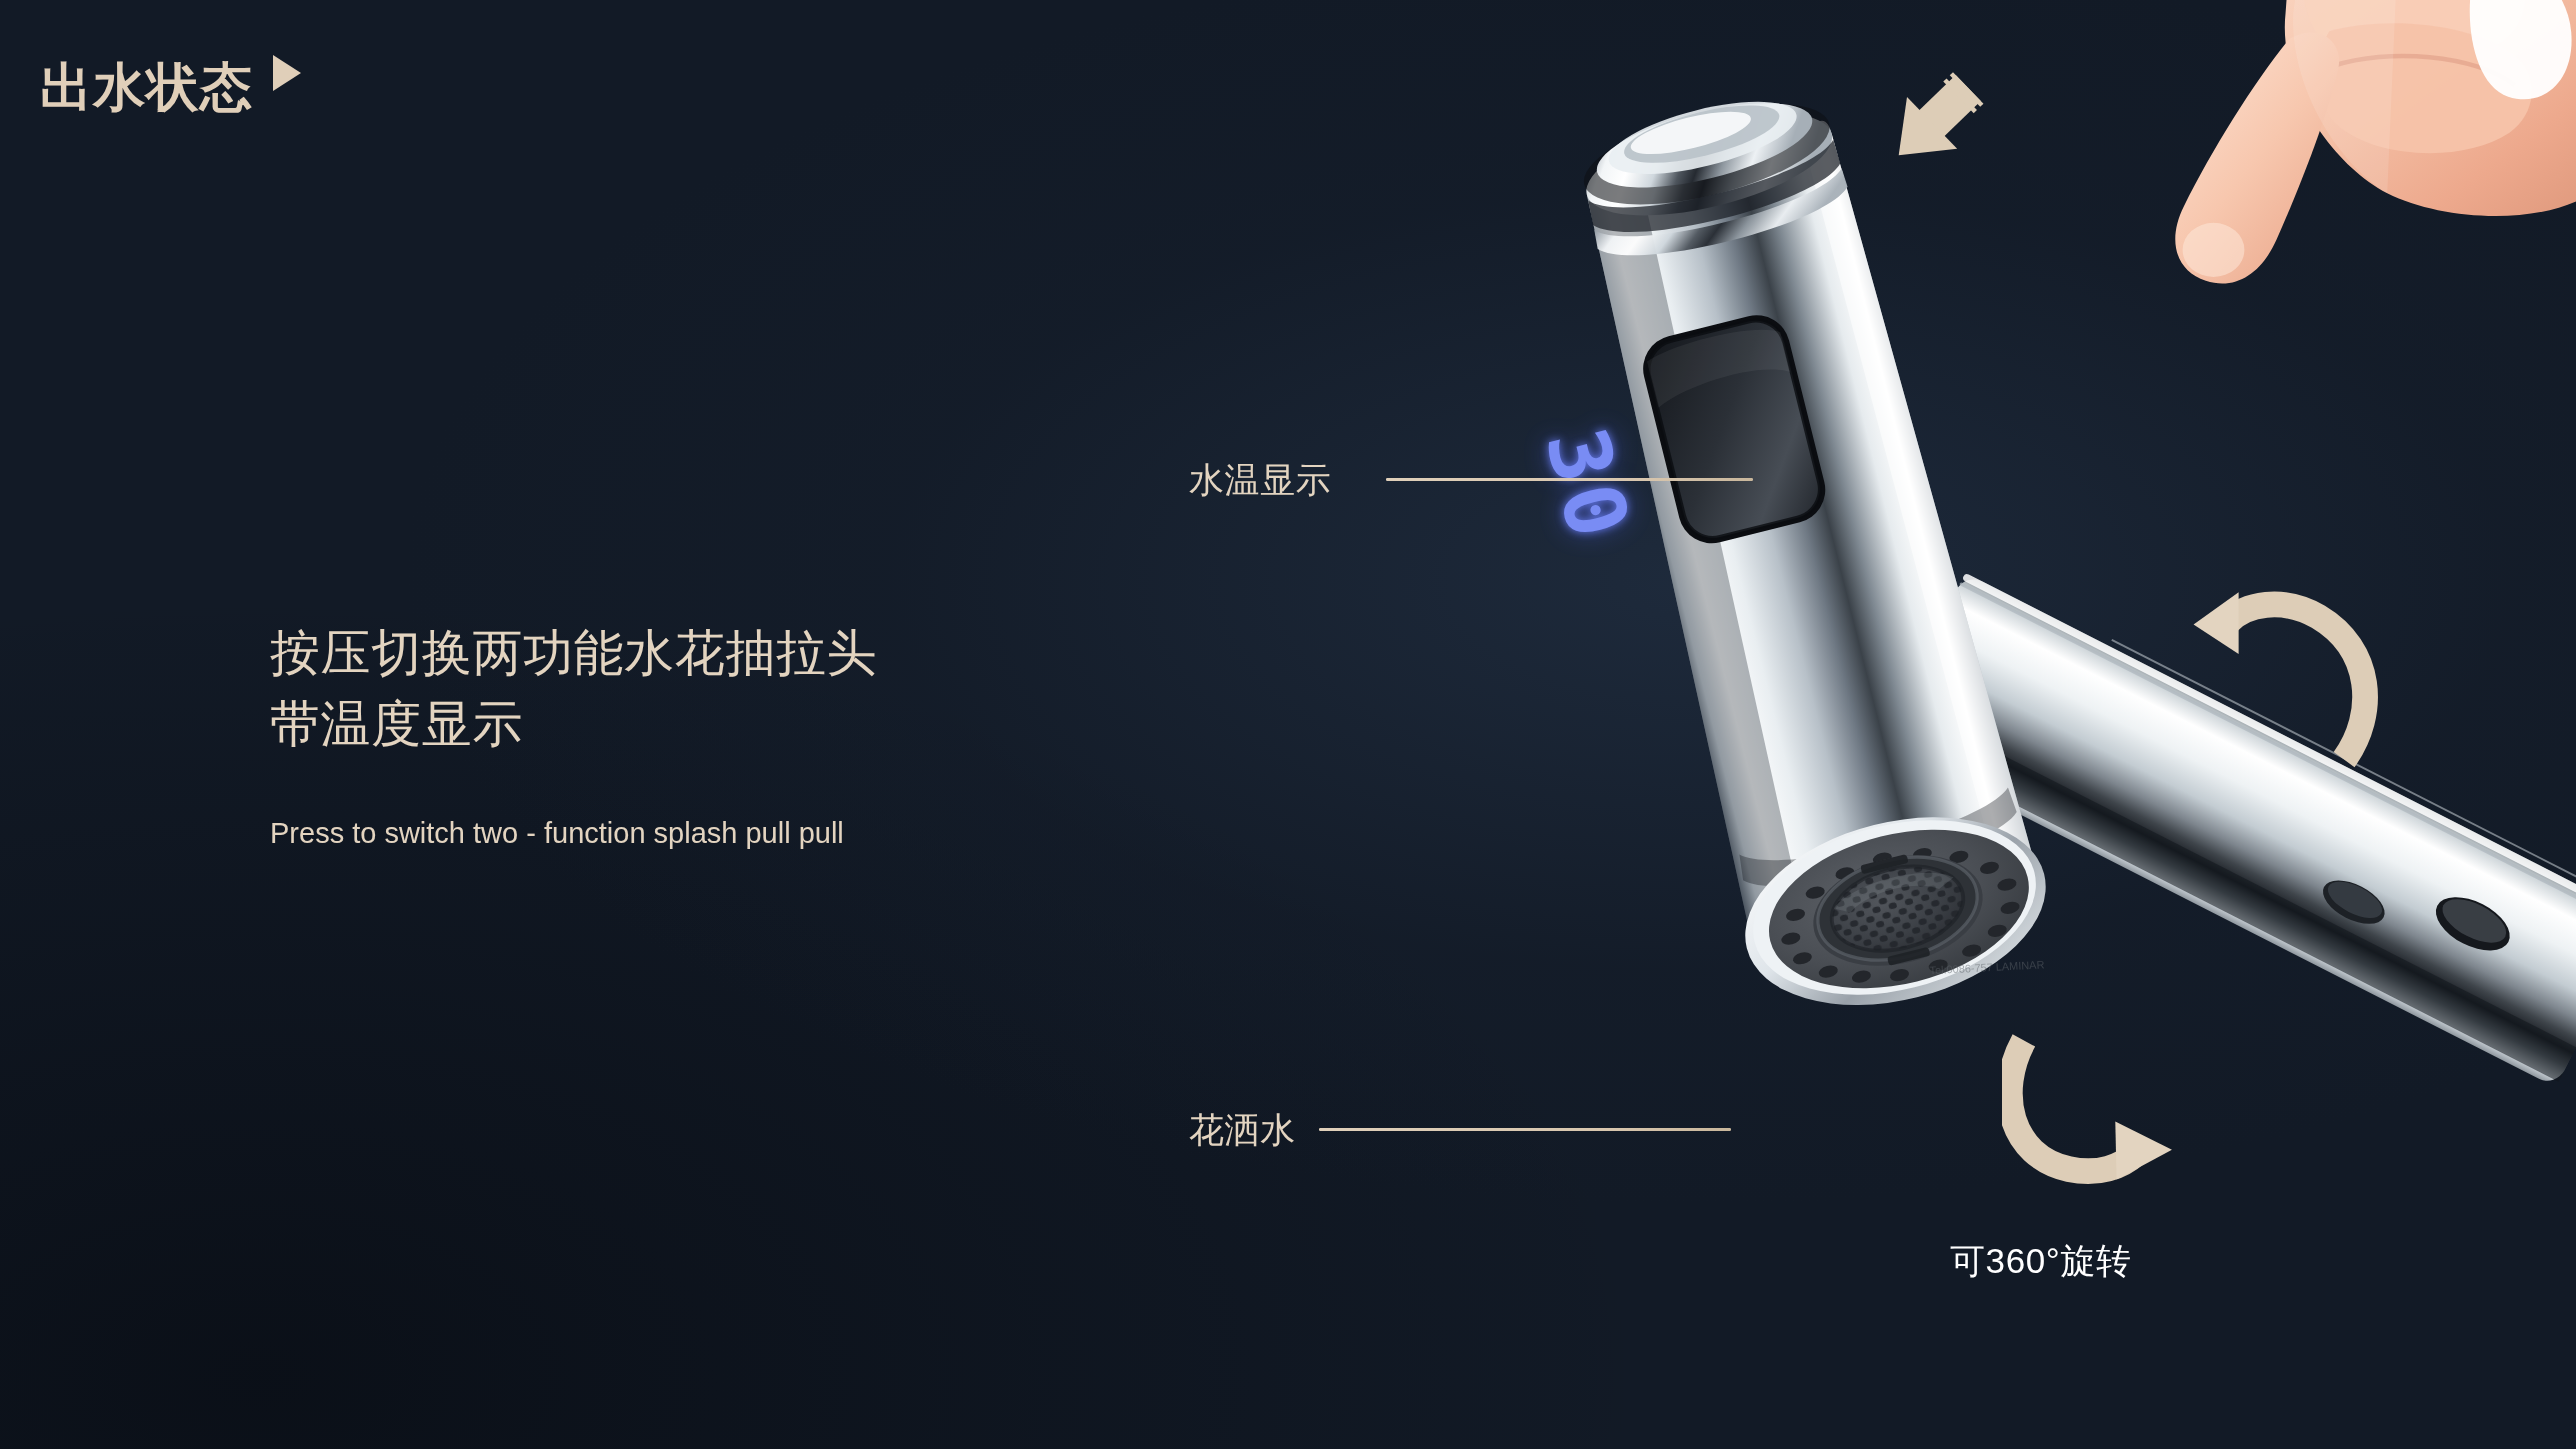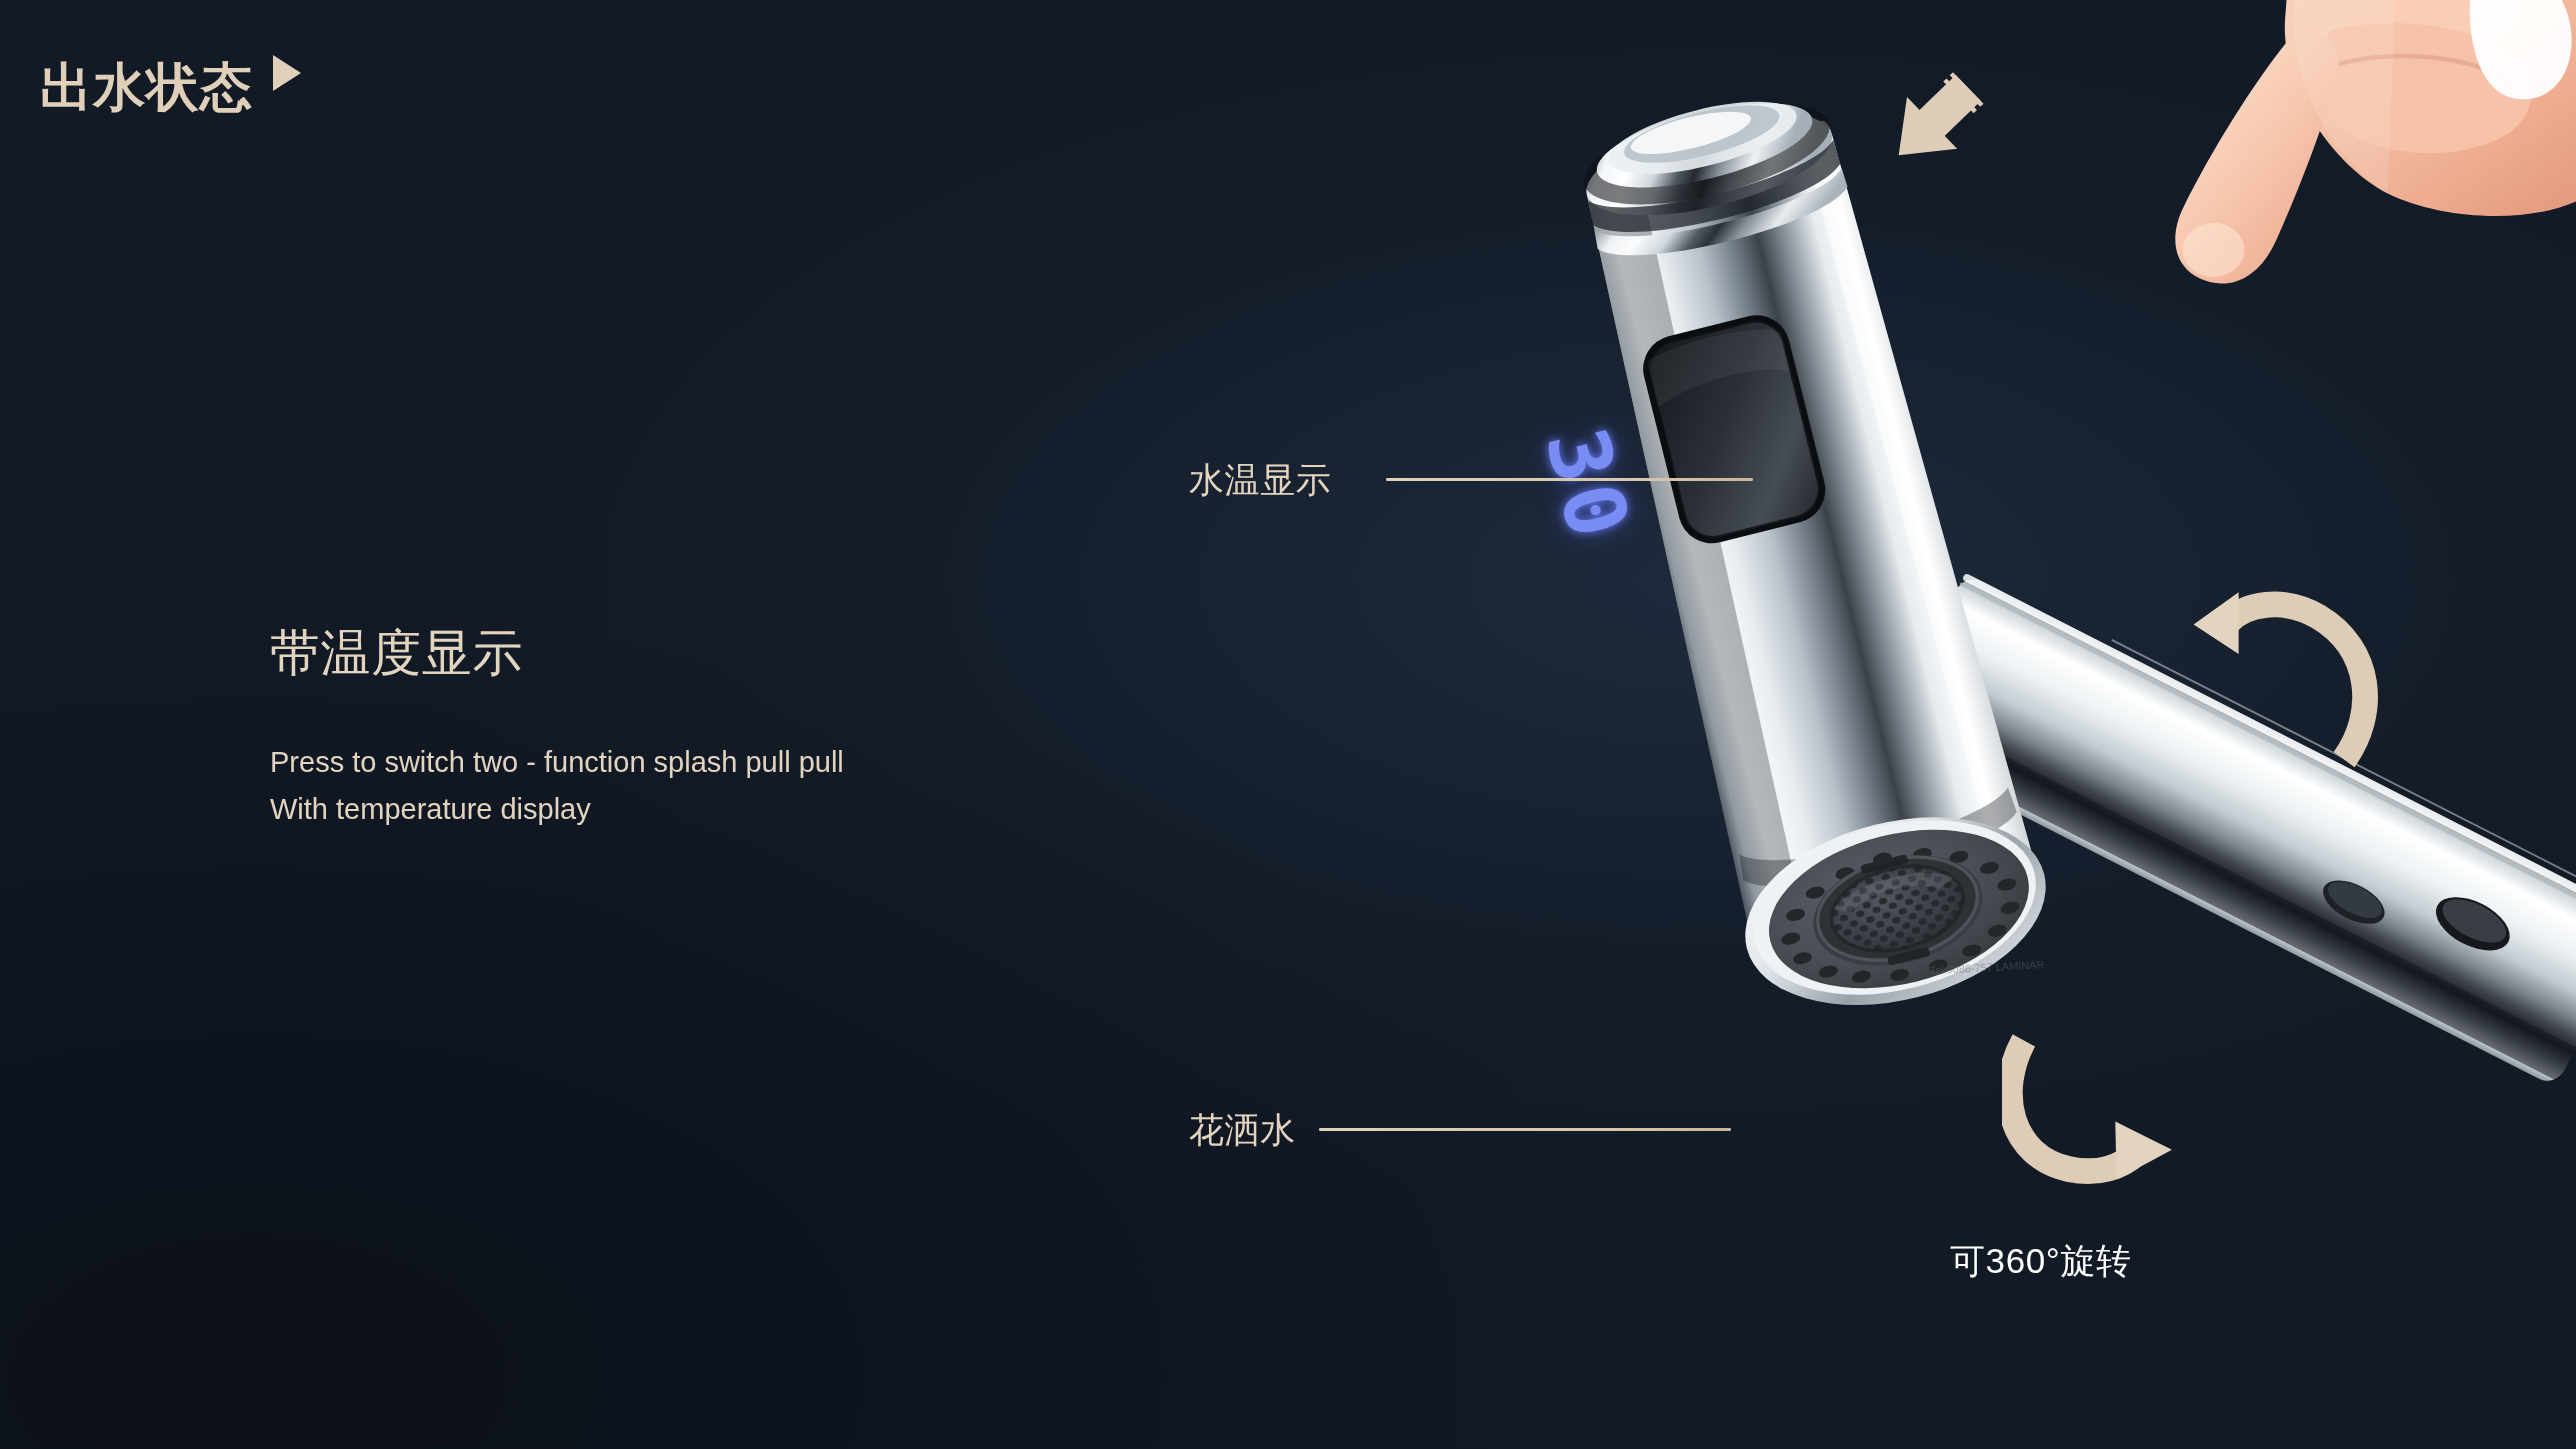--- a/index.html
+++ b/index.html
@@ -136,24 +136,24 @@
 <div id="stage">
 
   <div id="bg-vignette"></div>
 
   <div id="header">
     <div id="header-title">出水状态</div>
     <div id="header-caret"></div>
   </div>
 
   <div id="copy-block">
+    <div class="headline">按压切换两功能水花抽拉头</div>
     <div class="headline">带温度显示</div>
     <div id="subcopy">
       <div class="subline">Press to switch two - function splash pull pull</div>
-      <div class="subline">With temperature display</div>
     </div>
   </div>
 
   <div id="faucet">
     <svg width="1236" height="1262" viewBox="0 0 1920 1960" xmlns="http://www.w3.org/2000/svg">
       <defs>
 
         <linearGradient id="gHead" x1="0" y1="0" x2="1" y2="0">
           <stop offset="0.00" stop-color="#5a6470"></stop>
           <stop offset="0.05" stop-color="#c9d1d8"></stop>

